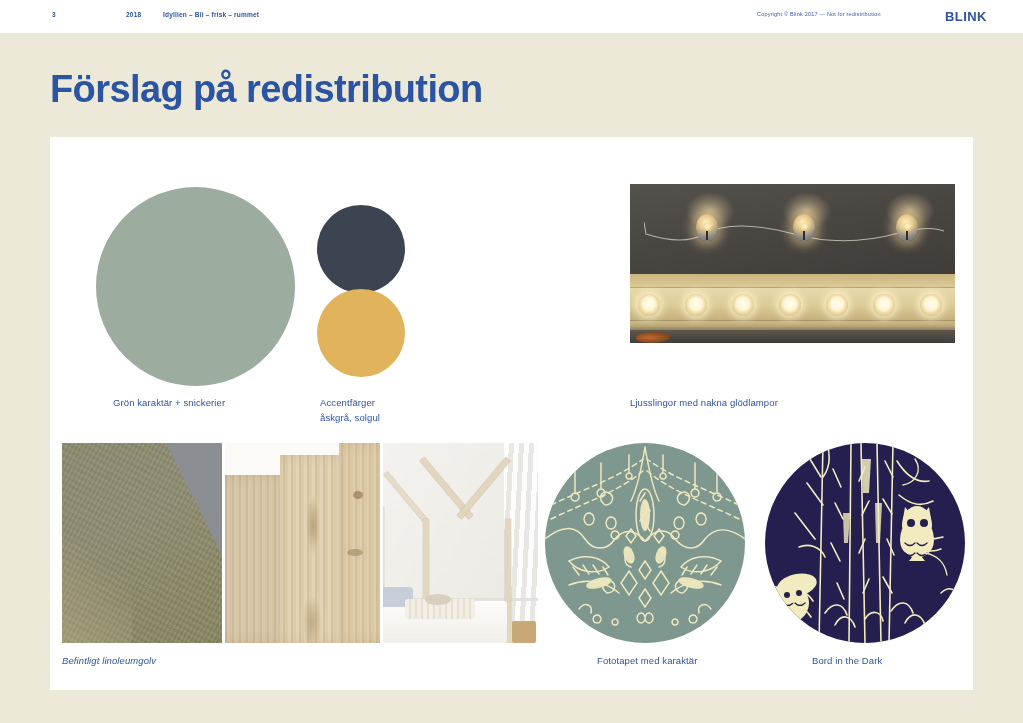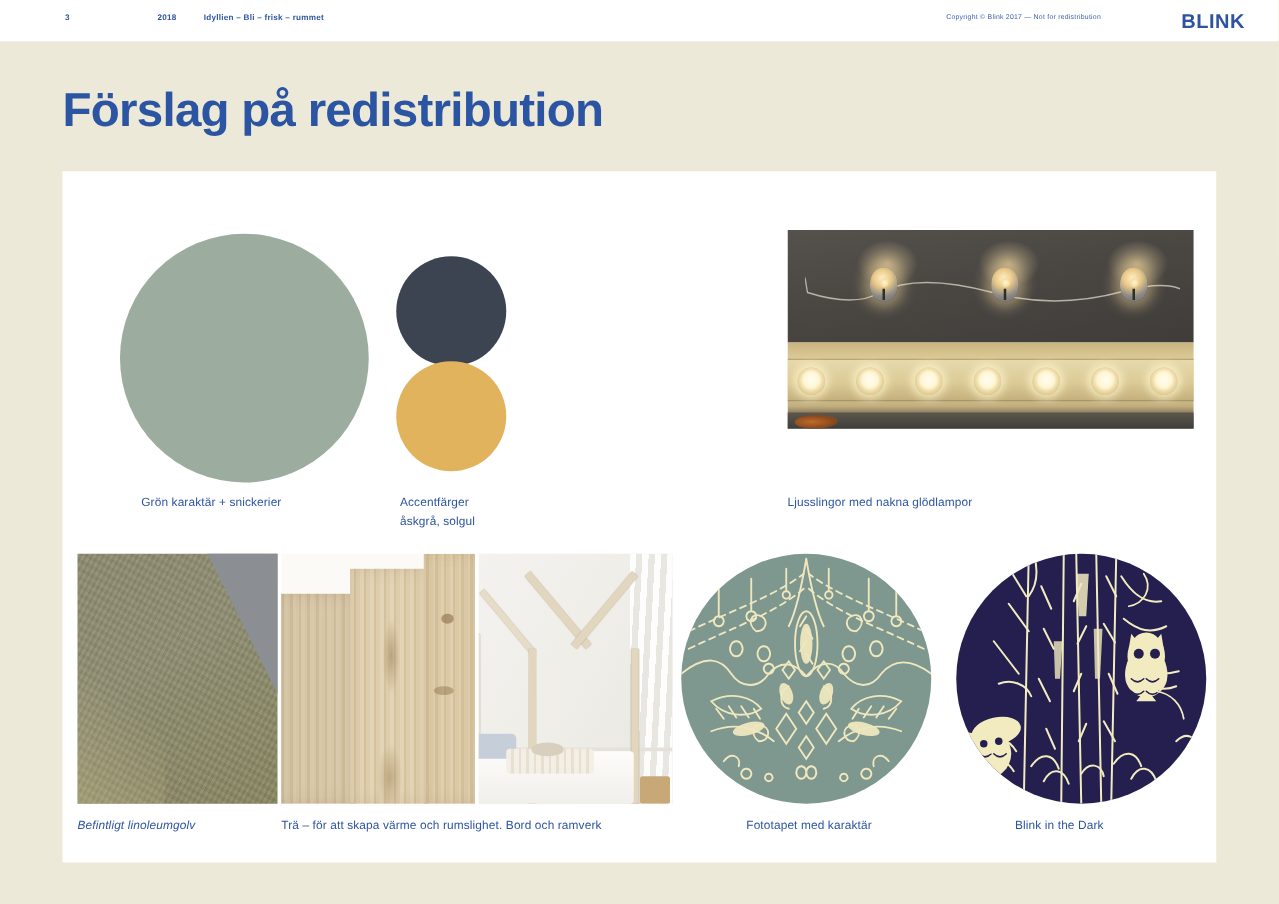--- a/index.html
+++ b/index.html
@@ -18,21 +18,21 @@
   }
   .topbar-item {
     position: absolute; top: 11px;
     font-size: 6.5px; font-weight: bold; color: #2E54A1;
     letter-spacing: 0.2px; white-space: nowrap;
   }
   .tb-page   { left: 52px; }
   .tb-year   { left: 126px; }
   .tb-title  { left: 163px; }
   .tb-copy   { left: 757px; font-weight: normal; font-size: 5.5px; color: #3A5DAa; }
-  .tb-logo   { left: 945px; top: 9px; font-size: 16px; font-weight: bold;
+  .tb-logo   { left: 945px; top: 9px; font-size: 13px; font-weight: bold;
                color: #2E54A1; letter-spacing: 0.4px; }
 
   
   .headline {
     position: absolute; left: 50px; top: 68px;
     font-size: 38px; font-weight: bold; color: #2B55A2;
     letter-spacing: -0.6px;
   }
 
   
@@ -392,18 +392,17 @@
           <circle cx="28" cy="158" r="2"></circle>
         </g>
         <g fill="none" stroke="#F2EBC0" stroke-width="1.4" stroke-linecap="round">
           <path d="M150 16 C158 28 150 40 138 42"></path>
           <path d="M160 110 C172 112 180 120 182 132"></path>
         </g>
       </svg>
     </div>
 
     <div class="cap cap-row cap-lino">Befintligt linoleumgolv</div>
-    <div class="cap cap-row cap-wood">Trä – för att skapa värme och rumslighet. Bord och ramverk</div>
     <div class="cap cap-row cap-foto">Fototapet med karaktär</div>
-    <div class="cap cap-row cap-glow">Blink in the Dark</div>
+    <div class="cap cap-row cap-glow">Bord in the Dark</div>
 
   </div>
 </div>
 
 </body></html>

